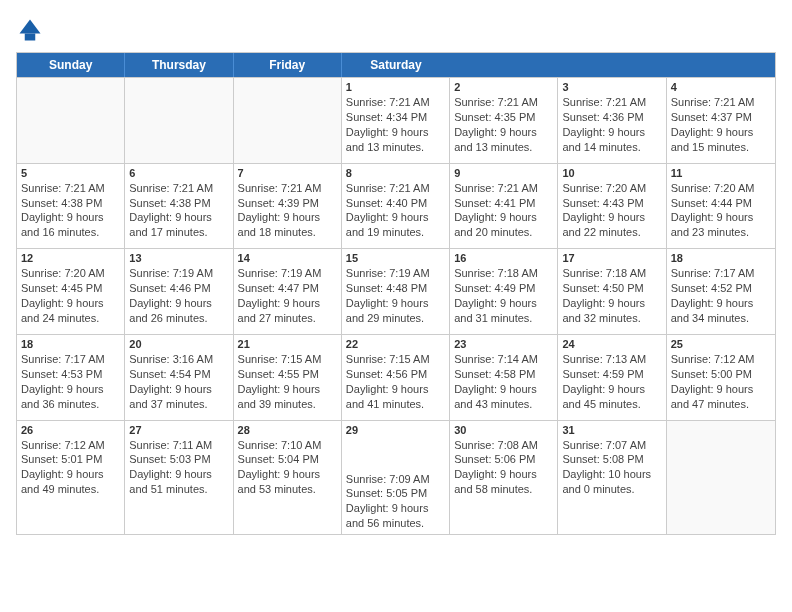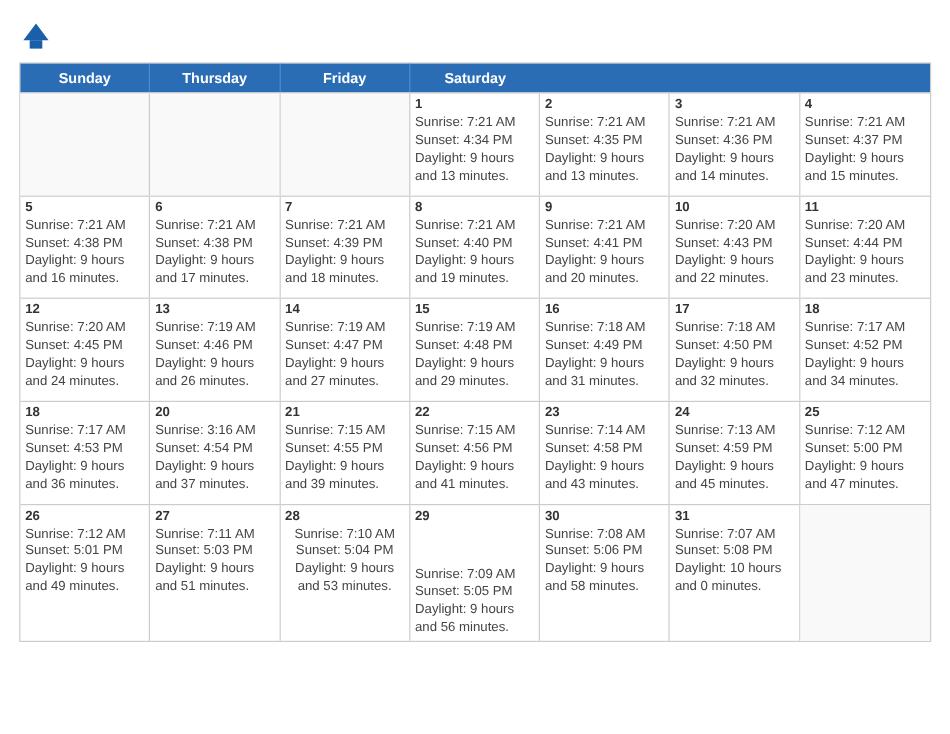--- a/index.html
+++ b/index.html
@@ -338,21 +338,21 @@
           </div>
           <div class="cal-cell">
             <div class="day-num">27</div>
             <div class="cell-text" style="white-space: pre-line;">Sunrise: 7:11 AM
 Sunset: 5:03 PM
 Daylight: 9 hours
 and 51 minutes.</div>
           </div>
           <div class="cal-cell">
             <div class="day-num">28</div>
-            <div class="cell-text" style="white-space: pre-line; text-align: center;">Sunrise: 7:10 AM
+            <div class="cell-text" style="white-space: pre-line;">Sunrise: 7:10 AM
 Sunset: 5:04 PM
 Daylight: 9 hours
 and 53 minutes.</div>
           </div>
           <div class="cal-cell">
             <div class="day-num">29</div>
             <div class="cell-text" style="white-space: pre-line; margin-top: 36px;">Sunrise: 7:09 AM
 Sunset: 5:05 PM
 Daylight: 9 hours
 and 56 minutes.</div>

